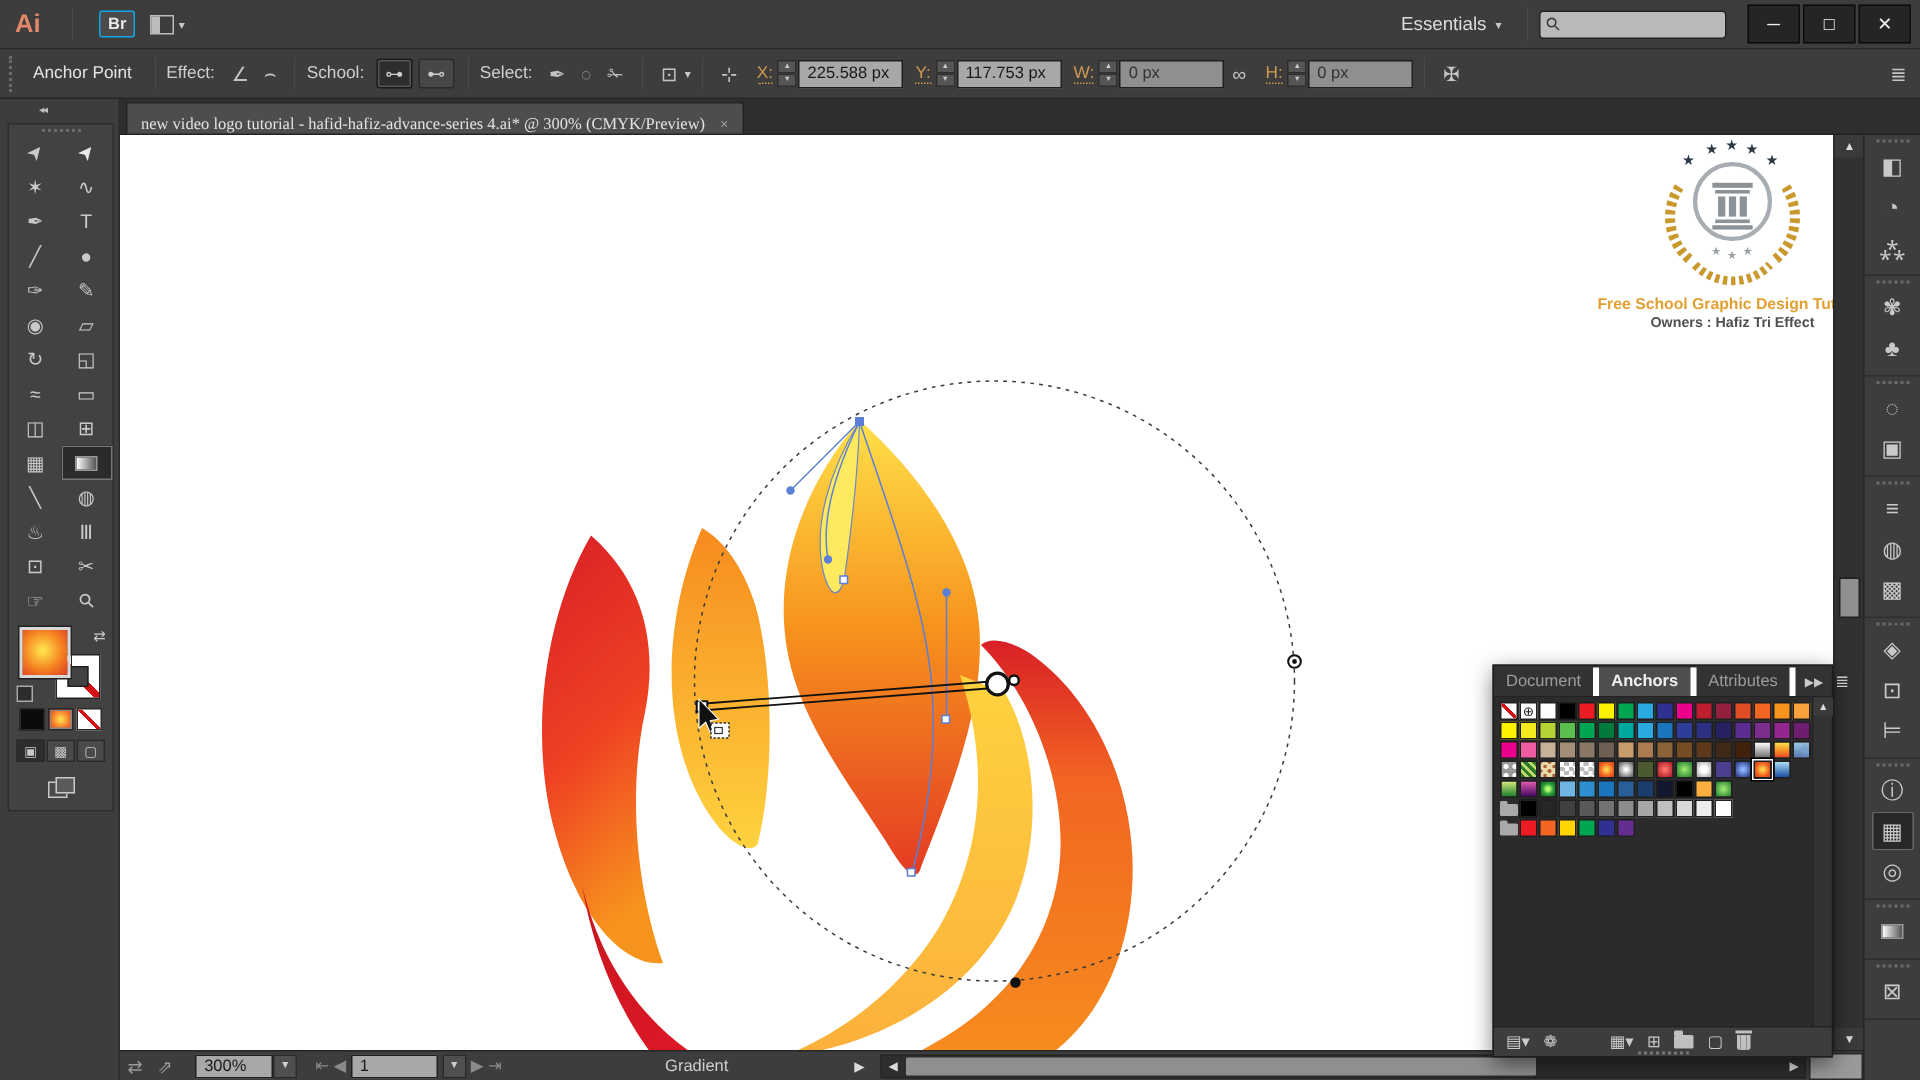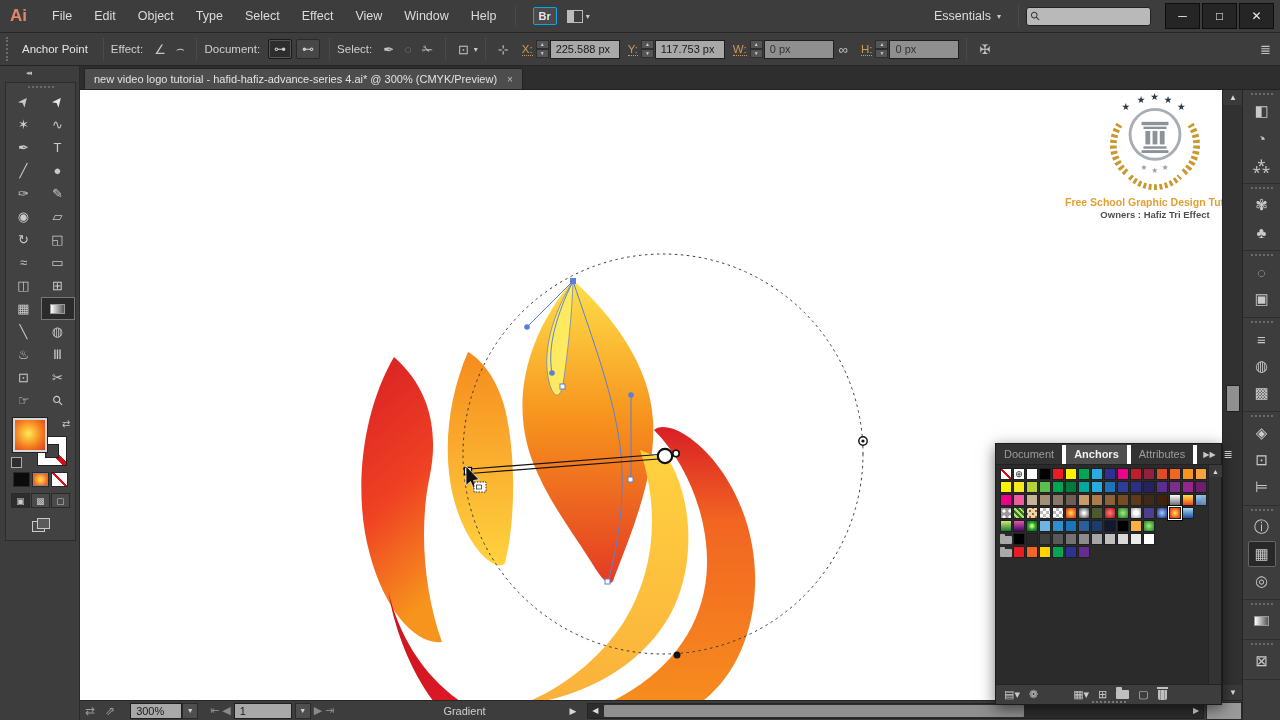--- a/index.html
+++ b/index.html
@@ -33,21 +33,21 @@
   .cb-icon.dim { color:#7a7a7a; }
   .cb-btn { width:24px; height:20px; background:#474747; border:1px solid #2a2a2a; color:#cfcfcf; display:inline-flex; align-items:center; justify-content:center; font-size:12px; margin:0 2px; border-radius:2px; }
   .cb-btn.pressed { background:#2d2d2d; border-color:#1a1a1a; box-shadow:inset 0 0 0 1px #555; }
   .amber { color:#cf9a52; border-bottom:1px dotted #cf9a52; margin:0 3px 0 8px; }
   .stepper { display:inline-flex; flex-direction:column; margin-right:1px; }
   .stepper span { width:13px; height:9px; background:#555; border:1px solid #2e2e2e; color:#ccc; font-size:5px; line-height:7px; text-align:center; }
   .field { background:#a8a8a8; border:1px solid #1f1f1f; color:#1a1a1a; font-size:11px; height:19px; display:inline-flex; align-items:center; padding:0 5px; } .field.w70 { width:70px; } .field.dim { background:#8f8f8f; color:#333; width:70px; }
 
   
   .tabbar { position:absolute; top:66px; left:80px; right:0; height:24px; background:#2e2e2e; border-bottom:1px solid #222; display:flex; align-items:flex-end; }
-  .doc-tab { background:#4d4d4d; border:1px solid #242424; border-bottom:none; height:21px; margin-left:4px; display:flex; align-items:center; padding:0 9px; font-size:11px; color:#e2e2e2; border-radius:2px 2px 0 0; }
+  .doc-tab { background:#4d4d4d; border:1px solid #242424; border-bottom:none; height:21px; margin-left:4px; display:flex; align-items:flex-end; padding:0 9px; font-size:11px; color:#e2e2e2; border-radius:2px 2px 0 0;font-family:Liberation Serif, serif; }
   .doc-tab .x { margin-left:10px; color:#bbb; font-size:10px; }
 
   
   .leftcol { position:absolute; top:66px; left:0; width:80px; bottom:0; background:#3d3d3d; border-right:1px solid #2a2a2a; }
   .collapse { height:14px; display:flex; align-items:center; padding-left:26px; color:#bdbdbd; font-size:7px; letter-spacing:-1px; }
   .toolpanel { margin:2px 3px 0 5px; background:#424242; border:1px solid #2c2c2c; padding-top:3px; }
   .toolpanel .gripper { margin:1px auto 3px; }
   #tool-grid { display:grid; grid-template-columns:34px 34px; justify-content:center; }
   .tool { height:23px; display:flex; align-items:center; justify-content:center; color:#c9c9c9; font-size:13px; }
   .tool.dim { color:#e9e9e9; }
@@ -132,31 +132,20 @@
   .i-folder::before { content:""; position:absolute; top:-3px; left:0; width:6px; height:3px; background:#c0c0c0; border-radius:1px 1px 0 0; }
   .i-trash { width:9px; height:10px; background:linear-gradient(90deg,#c0c0c0 2px,#8f8f8f 2px 3px,#c0c0c0 3px 6px,#8f8f8f 6px 7px,#c0c0c0 7px); position:relative; display:inline-block; border-radius:0 0 2px 2px; }
   .i-trash::before { content:""; position:absolute; top:-3px; left:-1px; width:11px; height:2px; background:#c0c0c0; }
   .panel-grip { position:absolute; bottom:1px; left:50%; transform:translateX(-50%); border-top:2px dotted #777; width:34px; }
 </style>
 </head>
 <body>
 
 <div class="menubar">
   <span class="ai-logo">Ai</span>
-  <nav id="menu-list" style="display:flex">
-      <span class="menu-item">File</span>
-      <span class="menu-item">Edit</span>
-      <span class="menu-item">Object</span>
-      <span class="menu-item">Type</span>
-      <span class="menu-item">Select</span>
-      <span class="menu-item">Effect</span>
-      <span class="menu-item">View</span>
-      <span class="menu-item">Window</span>
-      <span class="menu-item">Help</span>
-    </nav>
   <span class="sep"></span>
   <button class="br-btn">Br</button>
   <span class="ws-icon">
       <span class="ws-sq"></span>
       <span class="caret">▾</span>
     </span>
   <div class="spacer"></div>
   <div class="workspace">
     <span>Essentials</span>
     <span class="caret">▾</span>
@@ -174,21 +163,21 @@
 </div>
 
 <div class="controlbar">
   <span class="cb-grip"></span>
   <span class="cb-title">Anchor Point</span>
   <span class="sep"></span>
   <span class="cb-label">Effect:</span>
   <span class="cb-icon">∠</span>
   <span class="cb-icon">⌢</span>
   <span class="sep"></span>
-  <span class="cb-label">Document:</span>
+  <span class="cb-label">School:</span>
   <span class="cb-btn pressed">⊶</span>
   <span class="cb-btn">⊷</span>
   <span class="sep"></span>
   <span class="cb-label">Select:</span>
   <span class="cb-icon">✒</span>
   <span class="cb-icon dim">○</span>
   <span class="cb-icon">✁</span>
   <span class="sep"></span>
   <span class="cb-icon">⊡</span>
   <span class="caret">▾</span>

